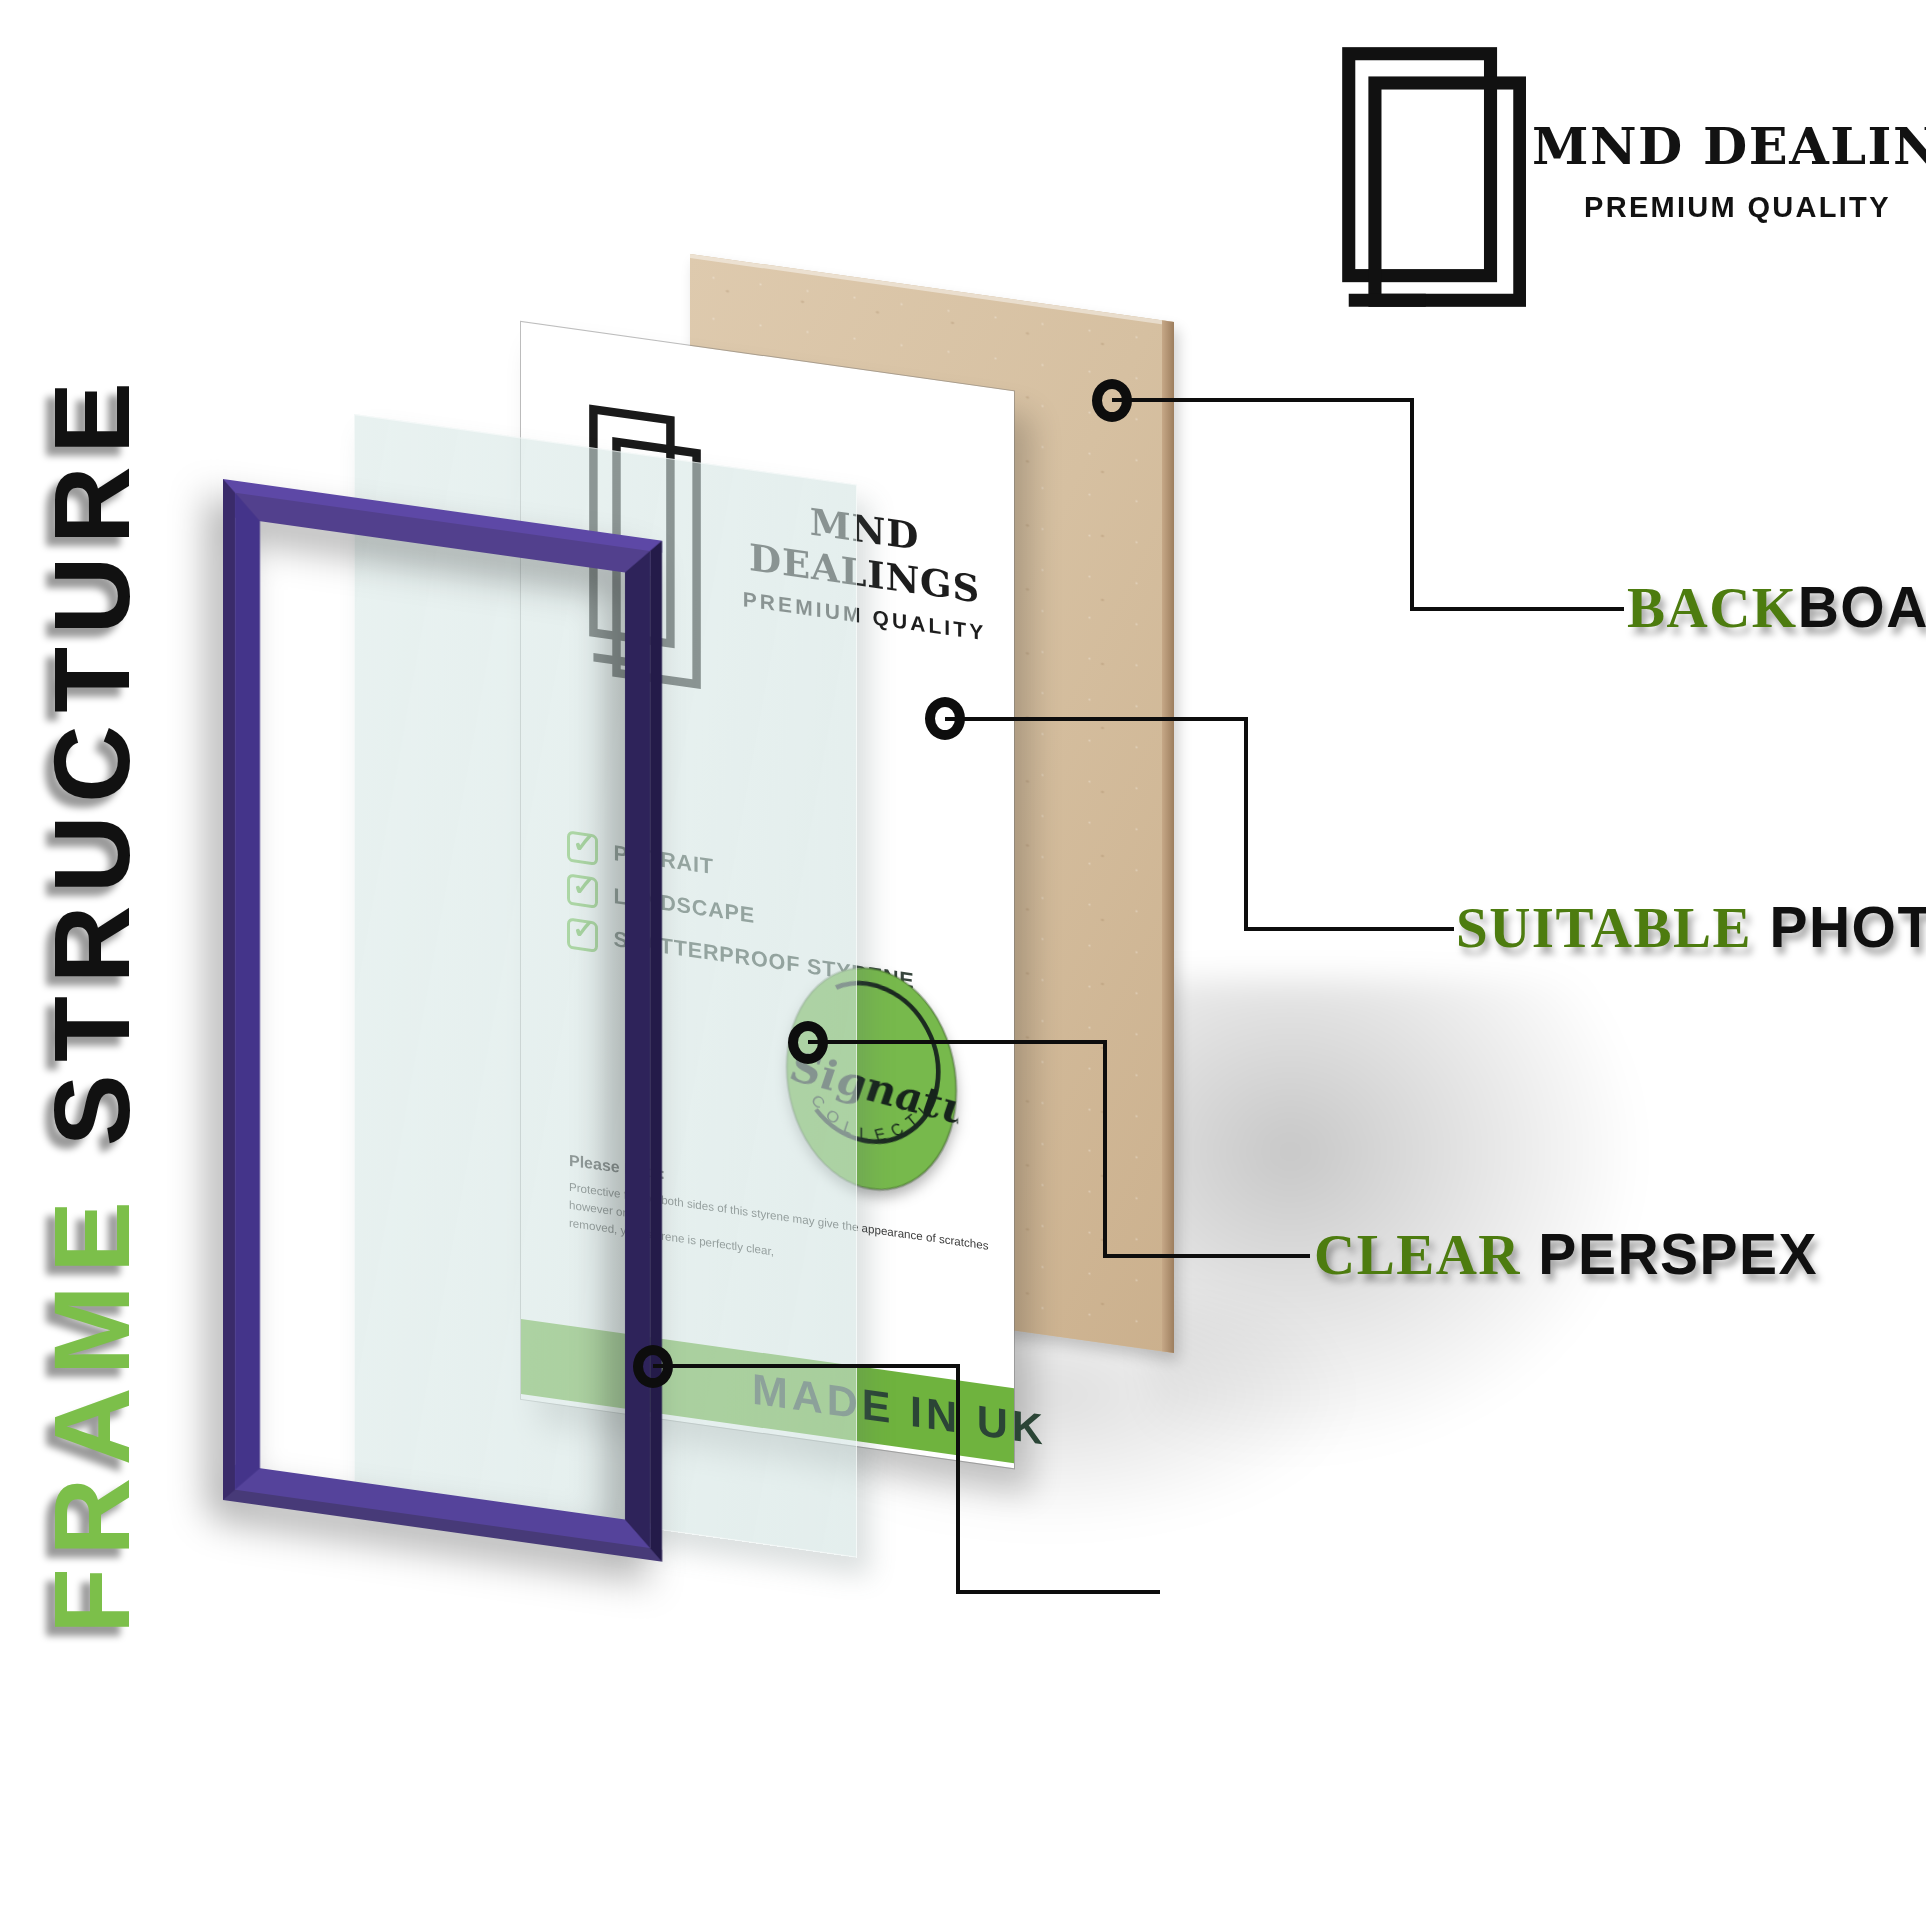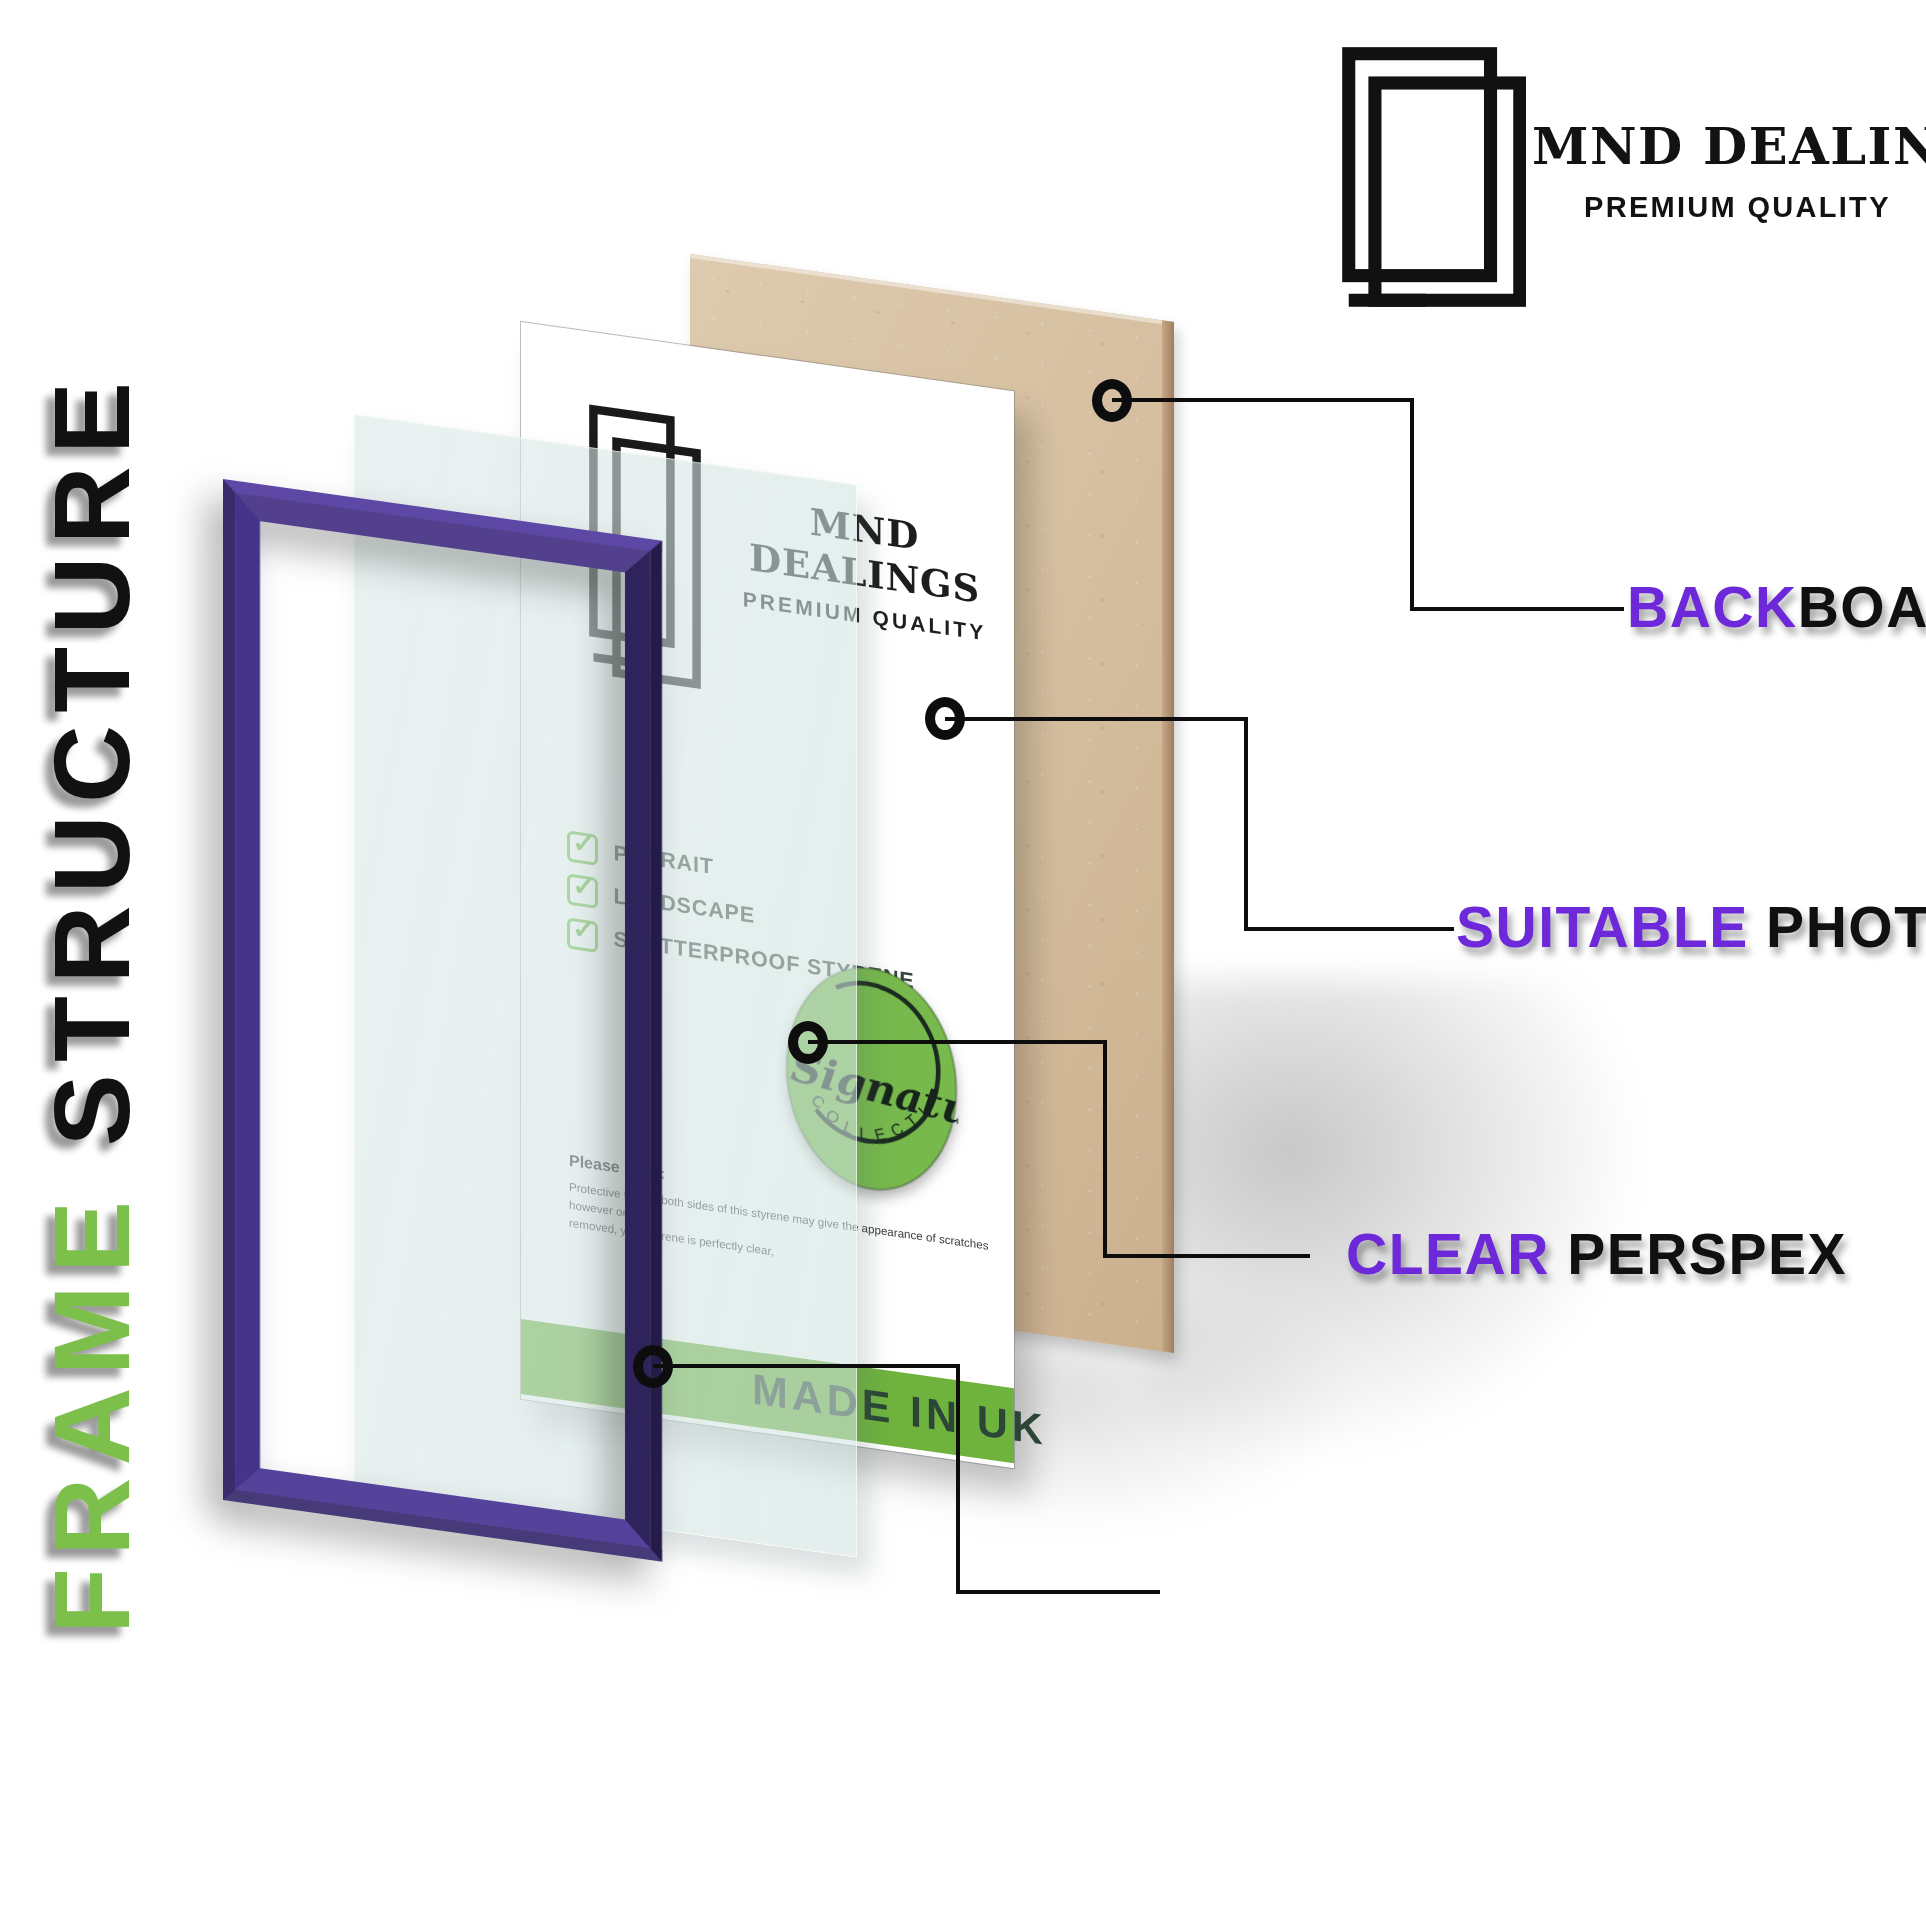--- a/index.html
+++ b/index.html
@@ -70,21 +70,21 @@
     border-color:#52408d #2e235a #55439b #44348a;}
 
   
   .cline{position:absolute;background:#0d0d0d;z-index:6;}
   .dot{position:absolute;width:20px;height:23px;border:10px solid #0d0d0d;border-radius:50%;
     background:transparent;z-index:6;}
 
   
   .callout{position:absolute;z-index:7;font-weight:800;font-size:57px;letter-spacing:1.5px;
     white-space:nowrap;text-shadow:3.9px 7px 7.7px rgba(0,0,0,0.35);}
-  .callout .g{color:#6d28d9;}
+  .callout .g{color:#4d7c0f;font-family:Liberation Serif, serif;}
   .callout .k{color:#101010;}
 
   
   #side-title{position:absolute;left:29px;top:1634px;z-index:7;
     transform:rotate(-90deg);transform-origin:0 0;white-space:nowrap;
     font-weight:800;font-size:108px;letter-spacing:12.3px;
     text-shadow:-9.2px -9.2px 7.7px rgba(0,0,0,0.40);}
   #side-title .g{color:#7cbf4a;}
   #side-title .k{color:#111;}
 
@@ -191,21 +191,21 @@
   <div class="cline" style="left:653px;top:1364px;width:307px;height:3.9px;"></div>
   <div class="cline" style="left:956px;top:1364px;width:3.9px;height:230px;"></div>
   <div class="cline" style="left:956px;top:1590px;width:204px;height:3.9px;"></div>
 
   <div class="callout" style="left:1627px;top:574px;">
     <span class="g">BACK</span><span class="k">BOARD</span>
   </div>
   <div class="callout" style="left:1456px;top:894px;">
     <span class="g">SUITABLE</span><span class="k"> PHOTO</span>
   </div>
-  <div class="callout" style="left:1314px;top:1221px;margin-left:32px;">
+  <div class="callout" style="left:1314px;top:1221px;">
     <span class="g">CLEAR</span><span class="k"> PERSPEX</span>
   </div>
 
   <div id="side-title">
     <span class="g">FRAME</span><span class="k"> STRUCTURE</span>
   </div>
 
   <svg id="brand" width="185" height="262" viewBox="0 0 240 340">
     <rect x="10" y="10" width="184" height="288" fill="none" stroke="#111" stroke-width="17"></rect>
     <rect x="44" y="48" width="188" height="282" fill="none" stroke="#111" stroke-width="17"></rect>

